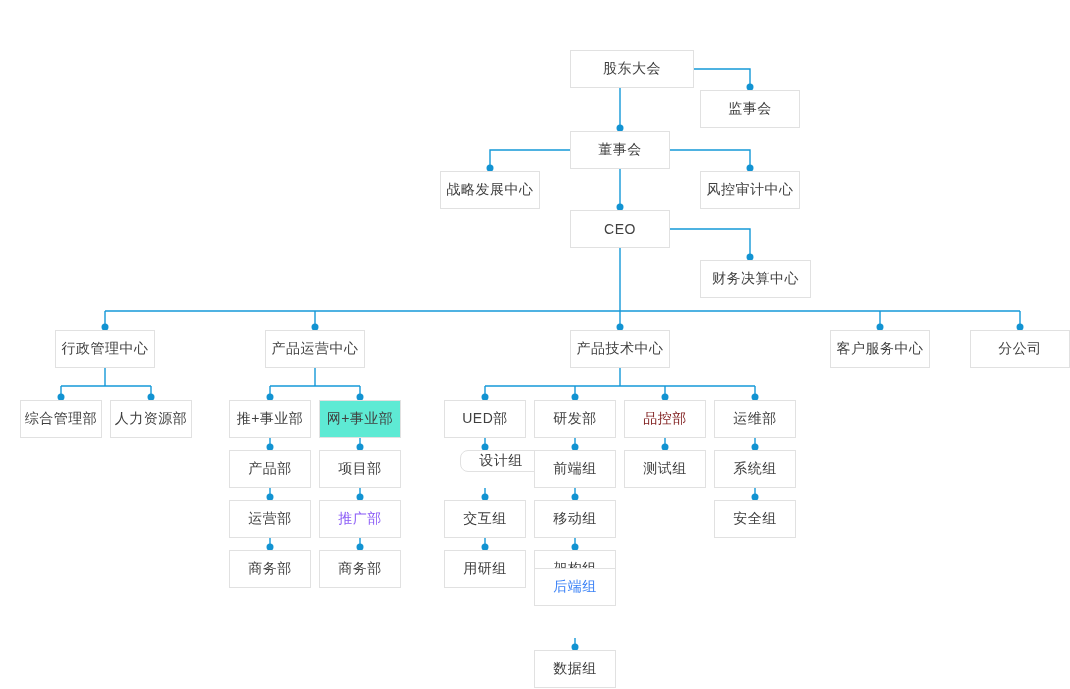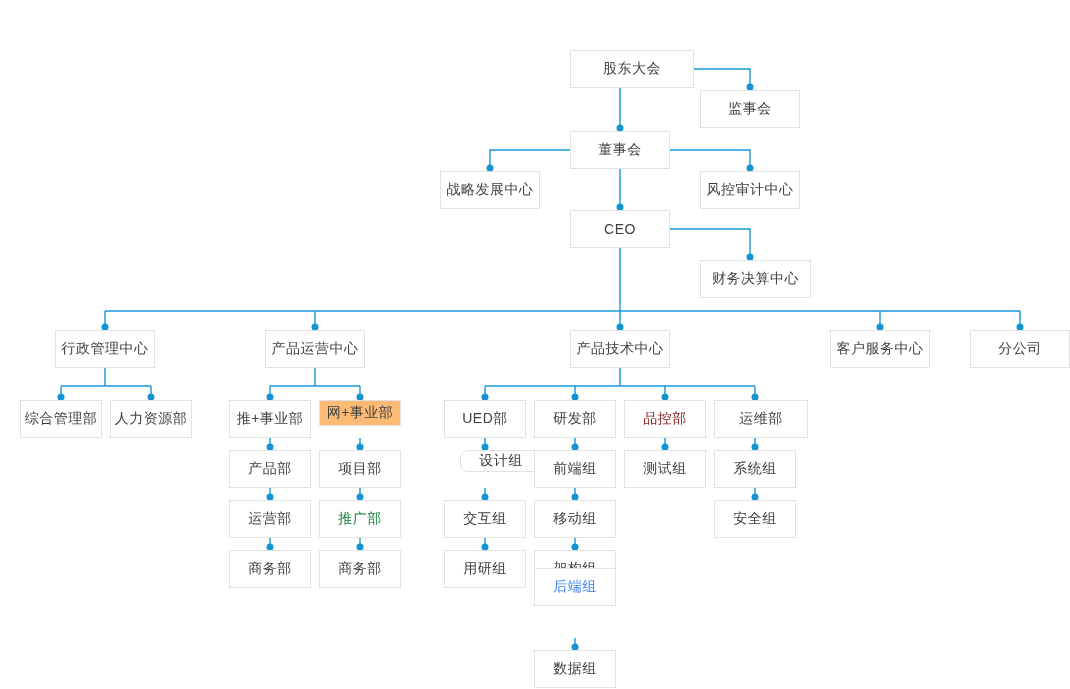--- a/index.html
+++ b/index.html
@@ -161,33 +161,33 @@
       </div>
       <div class="org-node" style="left: 20px; top: 400px; width: 82px; height: 38px; border-color: rgb(225, 225, 225); background: rgb(255, 255, 255); color: rgb(64, 64, 64);">
         <span>综合管理部</span>
       </div>
       <div class="org-node" style="left: 110px; top: 400px; width: 82px; height: 38px; border-color: rgb(225, 225, 225); background: rgb(255, 255, 255); color: rgb(64, 64, 64);">
         <span>人力资源部</span>
       </div>
       <div class="org-node" style="left: 229px; top: 400px; width: 82px; height: 38px; border-color: rgb(225, 225, 225); background: rgb(255, 255, 255); color: rgb(64, 64, 64);">
         <span>推+事业部</span>
       </div>
-      <div class="org-node" style="left: 319px; top: 400px; width: 82px; height: 26px; border-color: rgb(225, 225, 225); background: #fdba74; color: rgb(64, 64, 64);">
+      <div class="org-node" style="left: 319px; top: 400px; width: 82px; height: 38px; border-color: rgb(225, 225, 225); background: #5eead4; color: rgb(64, 64, 64);">
         <span>网+事业部</span>
       </div>
       <div class="org-node" style="left: 444px; top: 400px; width: 82px; height: 38px; border-color: rgb(225, 225, 225); background: rgb(255, 255, 255); color: rgb(64, 64, 64);">
         <span>UED部</span>
       </div>
       <div class="org-node" style="left: 534px; top: 400px; width: 82px; height: 38px; border-color: rgb(225, 225, 225); background: rgb(255, 255, 255); color: rgb(64, 64, 64);">
         <span>研发部</span>
       </div>
       <div class="org-node" style="left: 624px; top: 400px; width: 82px; height: 38px; border-color: rgb(225, 225, 225); background: rgb(255, 255, 255); color: #7f1d1d;">
         <span>品控部</span>
       </div>
-      <div class="org-node" style="left: 714px; top: 400px; width: 94px; height: 38px; border-color: rgb(225, 225, 225); background: rgb(255, 255, 255); color: rgb(64, 64, 64);">
+      <div class="org-node" style="left: 714px; top: 400px; width: 82px; height: 38px; border-color: rgb(225, 225, 225); background: rgb(255, 255, 255); color: rgb(64, 64, 64);">
         <span>运维部</span>
       </div>
       <div class="org-node" style="left: 229px; top: 450px; width: 82px; height: 38px; border-color: rgb(225, 225, 225); background: rgb(255, 255, 255); color: rgb(64, 64, 64);">
         <span>产品部</span>
       </div>
       <div class="org-node" style="left: 319px; top: 450px; width: 82px; height: 38px; border-color: rgb(225, 225, 225); background: rgb(255, 255, 255); color: rgb(64, 64, 64);">
         <span>项目部</span>
       </div>
       <div class="org-node" style="left: 460px; top: 450px; width: 82px; height: 22px; border-color: rgb(225, 225, 225); background: rgb(255, 255, 255); color: rgb(64, 64, 64); border-radius: 8px;">
         <span>设计组</span>
@@ -197,21 +197,21 @@
       </div>
       <div class="org-node" style="left: 624px; top: 450px; width: 82px; height: 38px; border-color: rgb(225, 225, 225); background: rgb(255, 255, 255); color: rgb(64, 64, 64);">
         <span>测试组</span>
       </div>
       <div class="org-node" style="left: 714px; top: 450px; width: 82px; height: 38px; border-color: rgb(225, 225, 225); background: rgb(255, 255, 255); color: rgb(64, 64, 64);">
         <span>系统组</span>
       </div>
       <div class="org-node" style="left: 229px; top: 500px; width: 82px; height: 38px; border-color: rgb(225, 225, 225); background: rgb(255, 255, 255); color: rgb(64, 64, 64);">
         <span>运营部</span>
       </div>
-      <div class="org-node" style="left: 319px; top: 500px; width: 82px; height: 38px; border-color: rgb(225, 225, 225); background: rgb(255, 255, 255); color: #15803d;">
+      <div class="org-node" style="left: 319px; top: 500px; width: 82px; height: 38px; border-color: rgb(225, 225, 225); background: rgb(255, 255, 255); color: #8b5cf6;">
         <span>推广部</span>
       </div>
       <div class="org-node" style="left: 444px; top: 500px; width: 82px; height: 38px; border-color: rgb(225, 225, 225); background: rgb(255, 255, 255); color: rgb(64, 64, 64);">
         <span>交互组</span>
       </div>
       <div class="org-node" style="left: 534px; top: 500px; width: 82px; height: 38px; border-color: rgb(225, 225, 225); background: rgb(255, 255, 255); color: rgb(64, 64, 64);">
         <span>移动组</span>
       </div>
       <div class="org-node" style="left: 714px; top: 500px; width: 82px; height: 38px; border-color: rgb(225, 225, 225); background: rgb(255, 255, 255); color: rgb(64, 64, 64);">
         <span>安全组</span>

